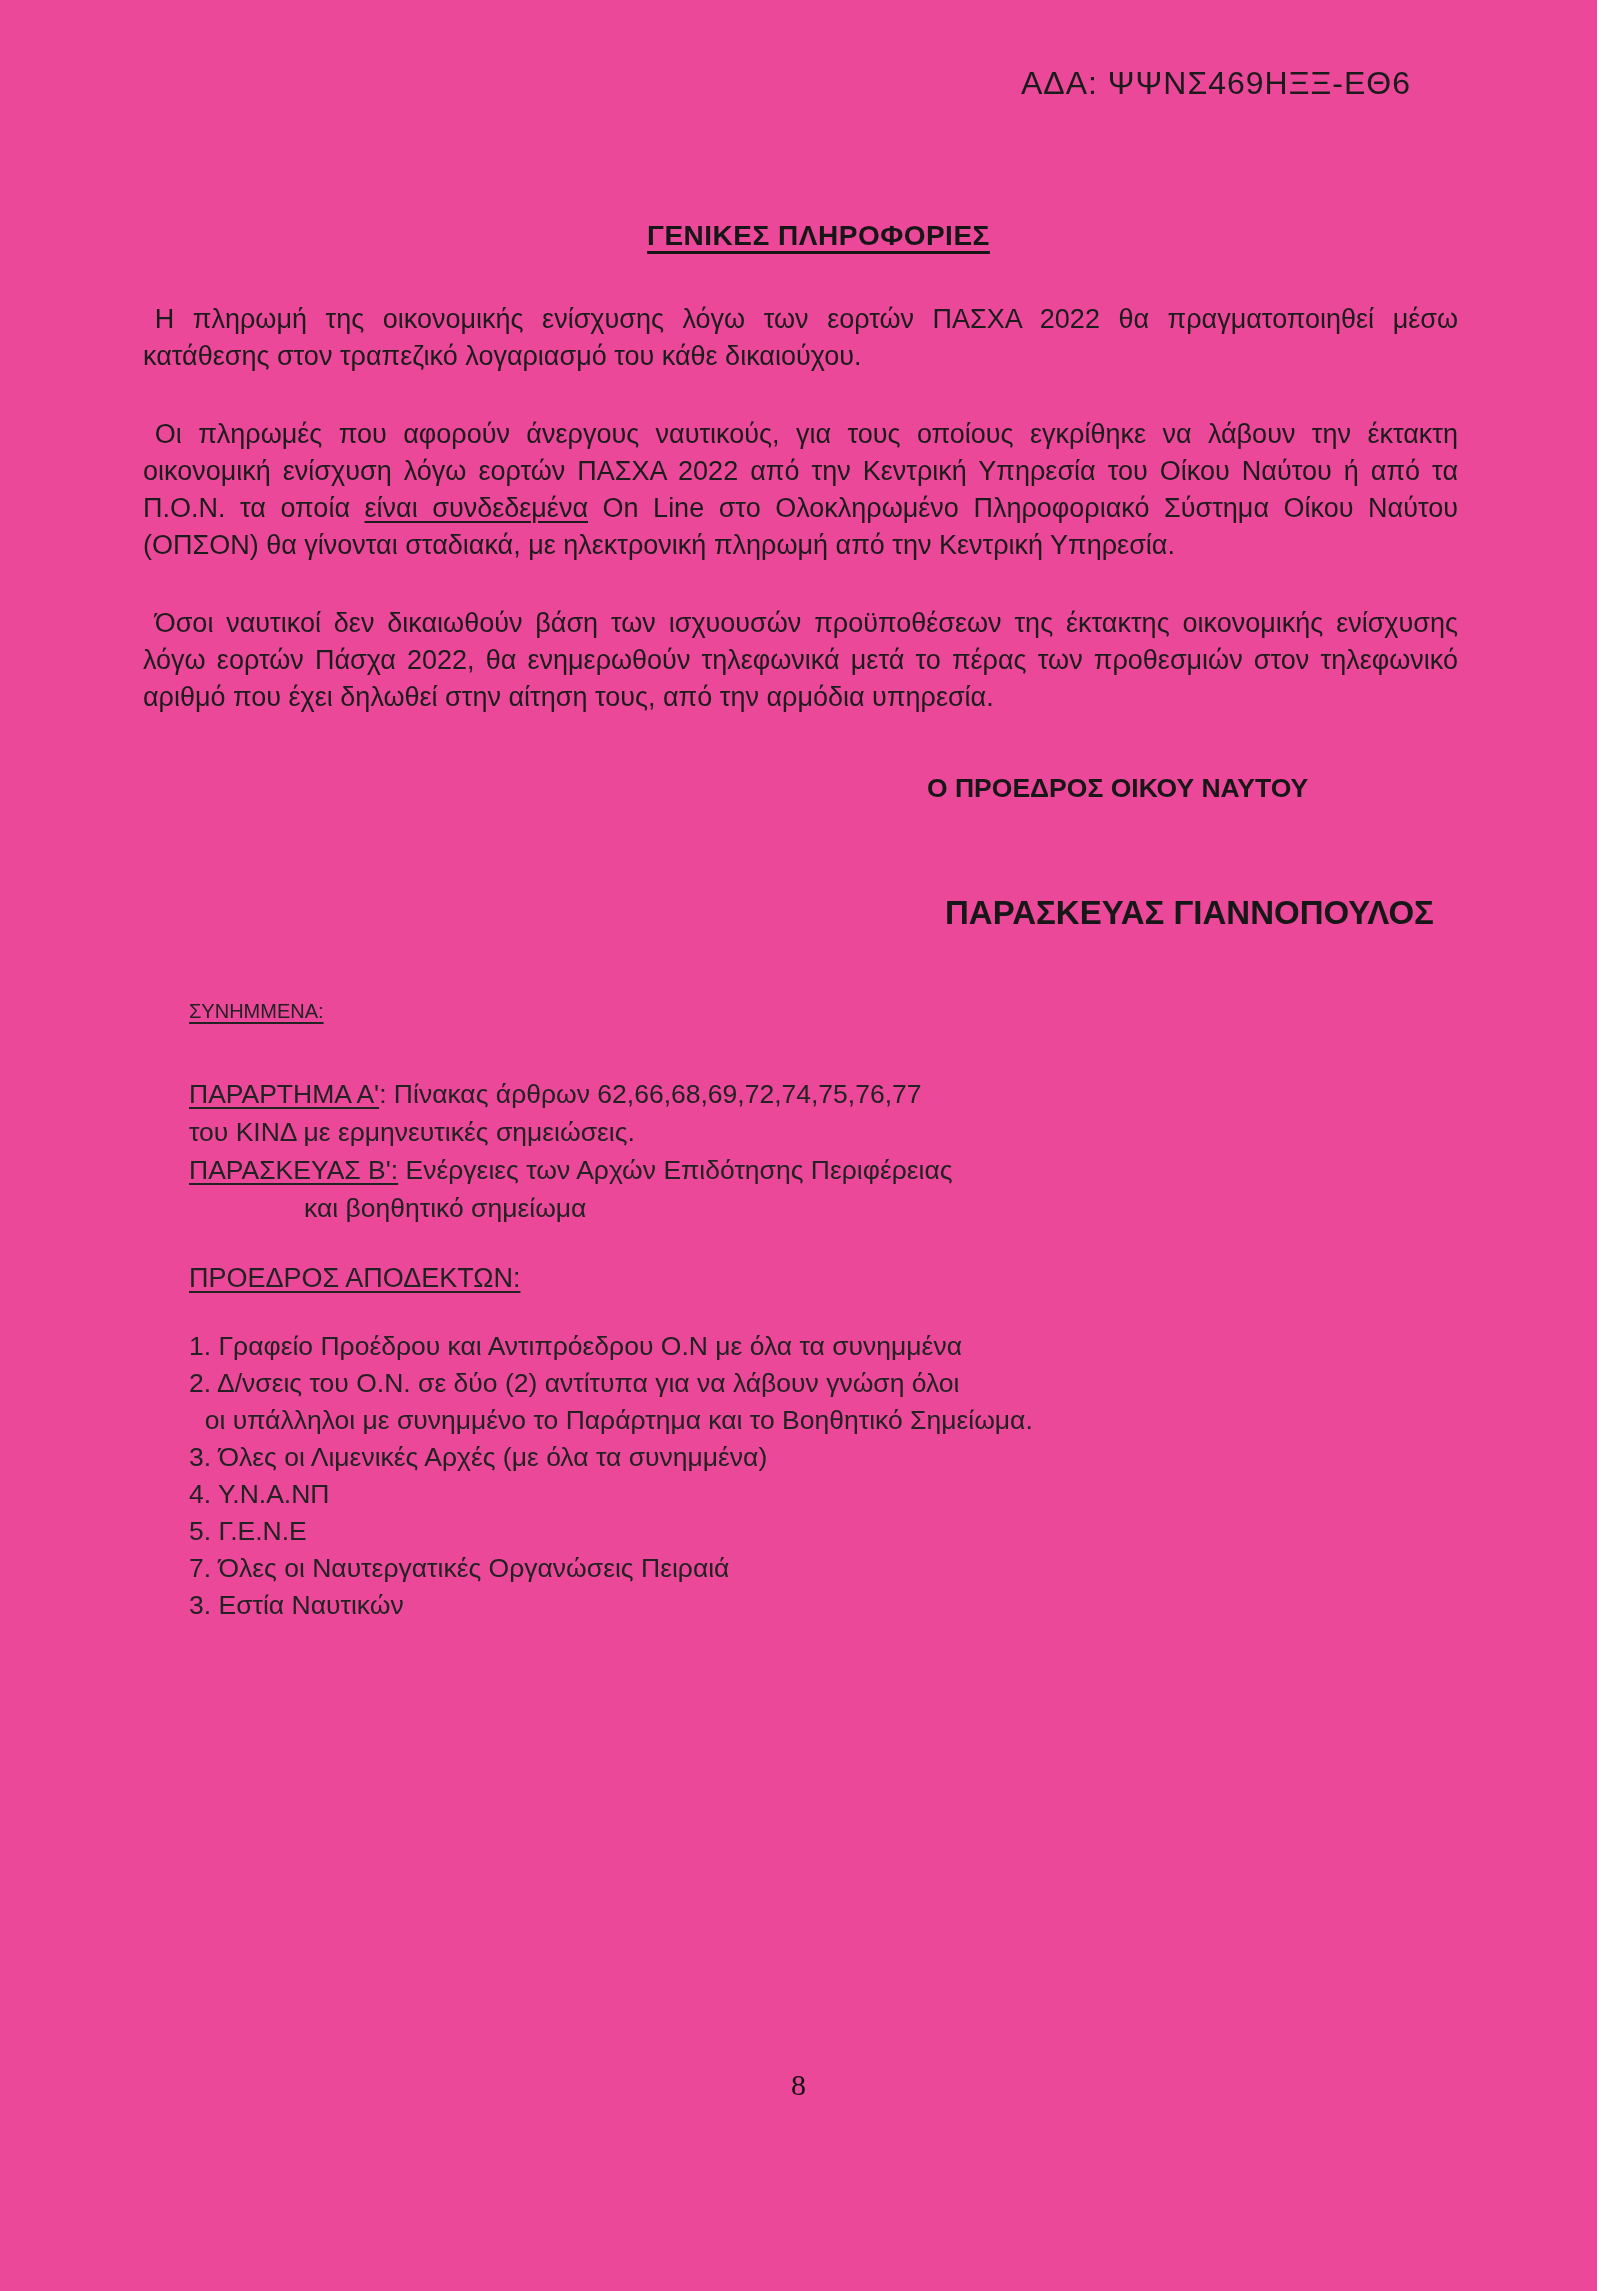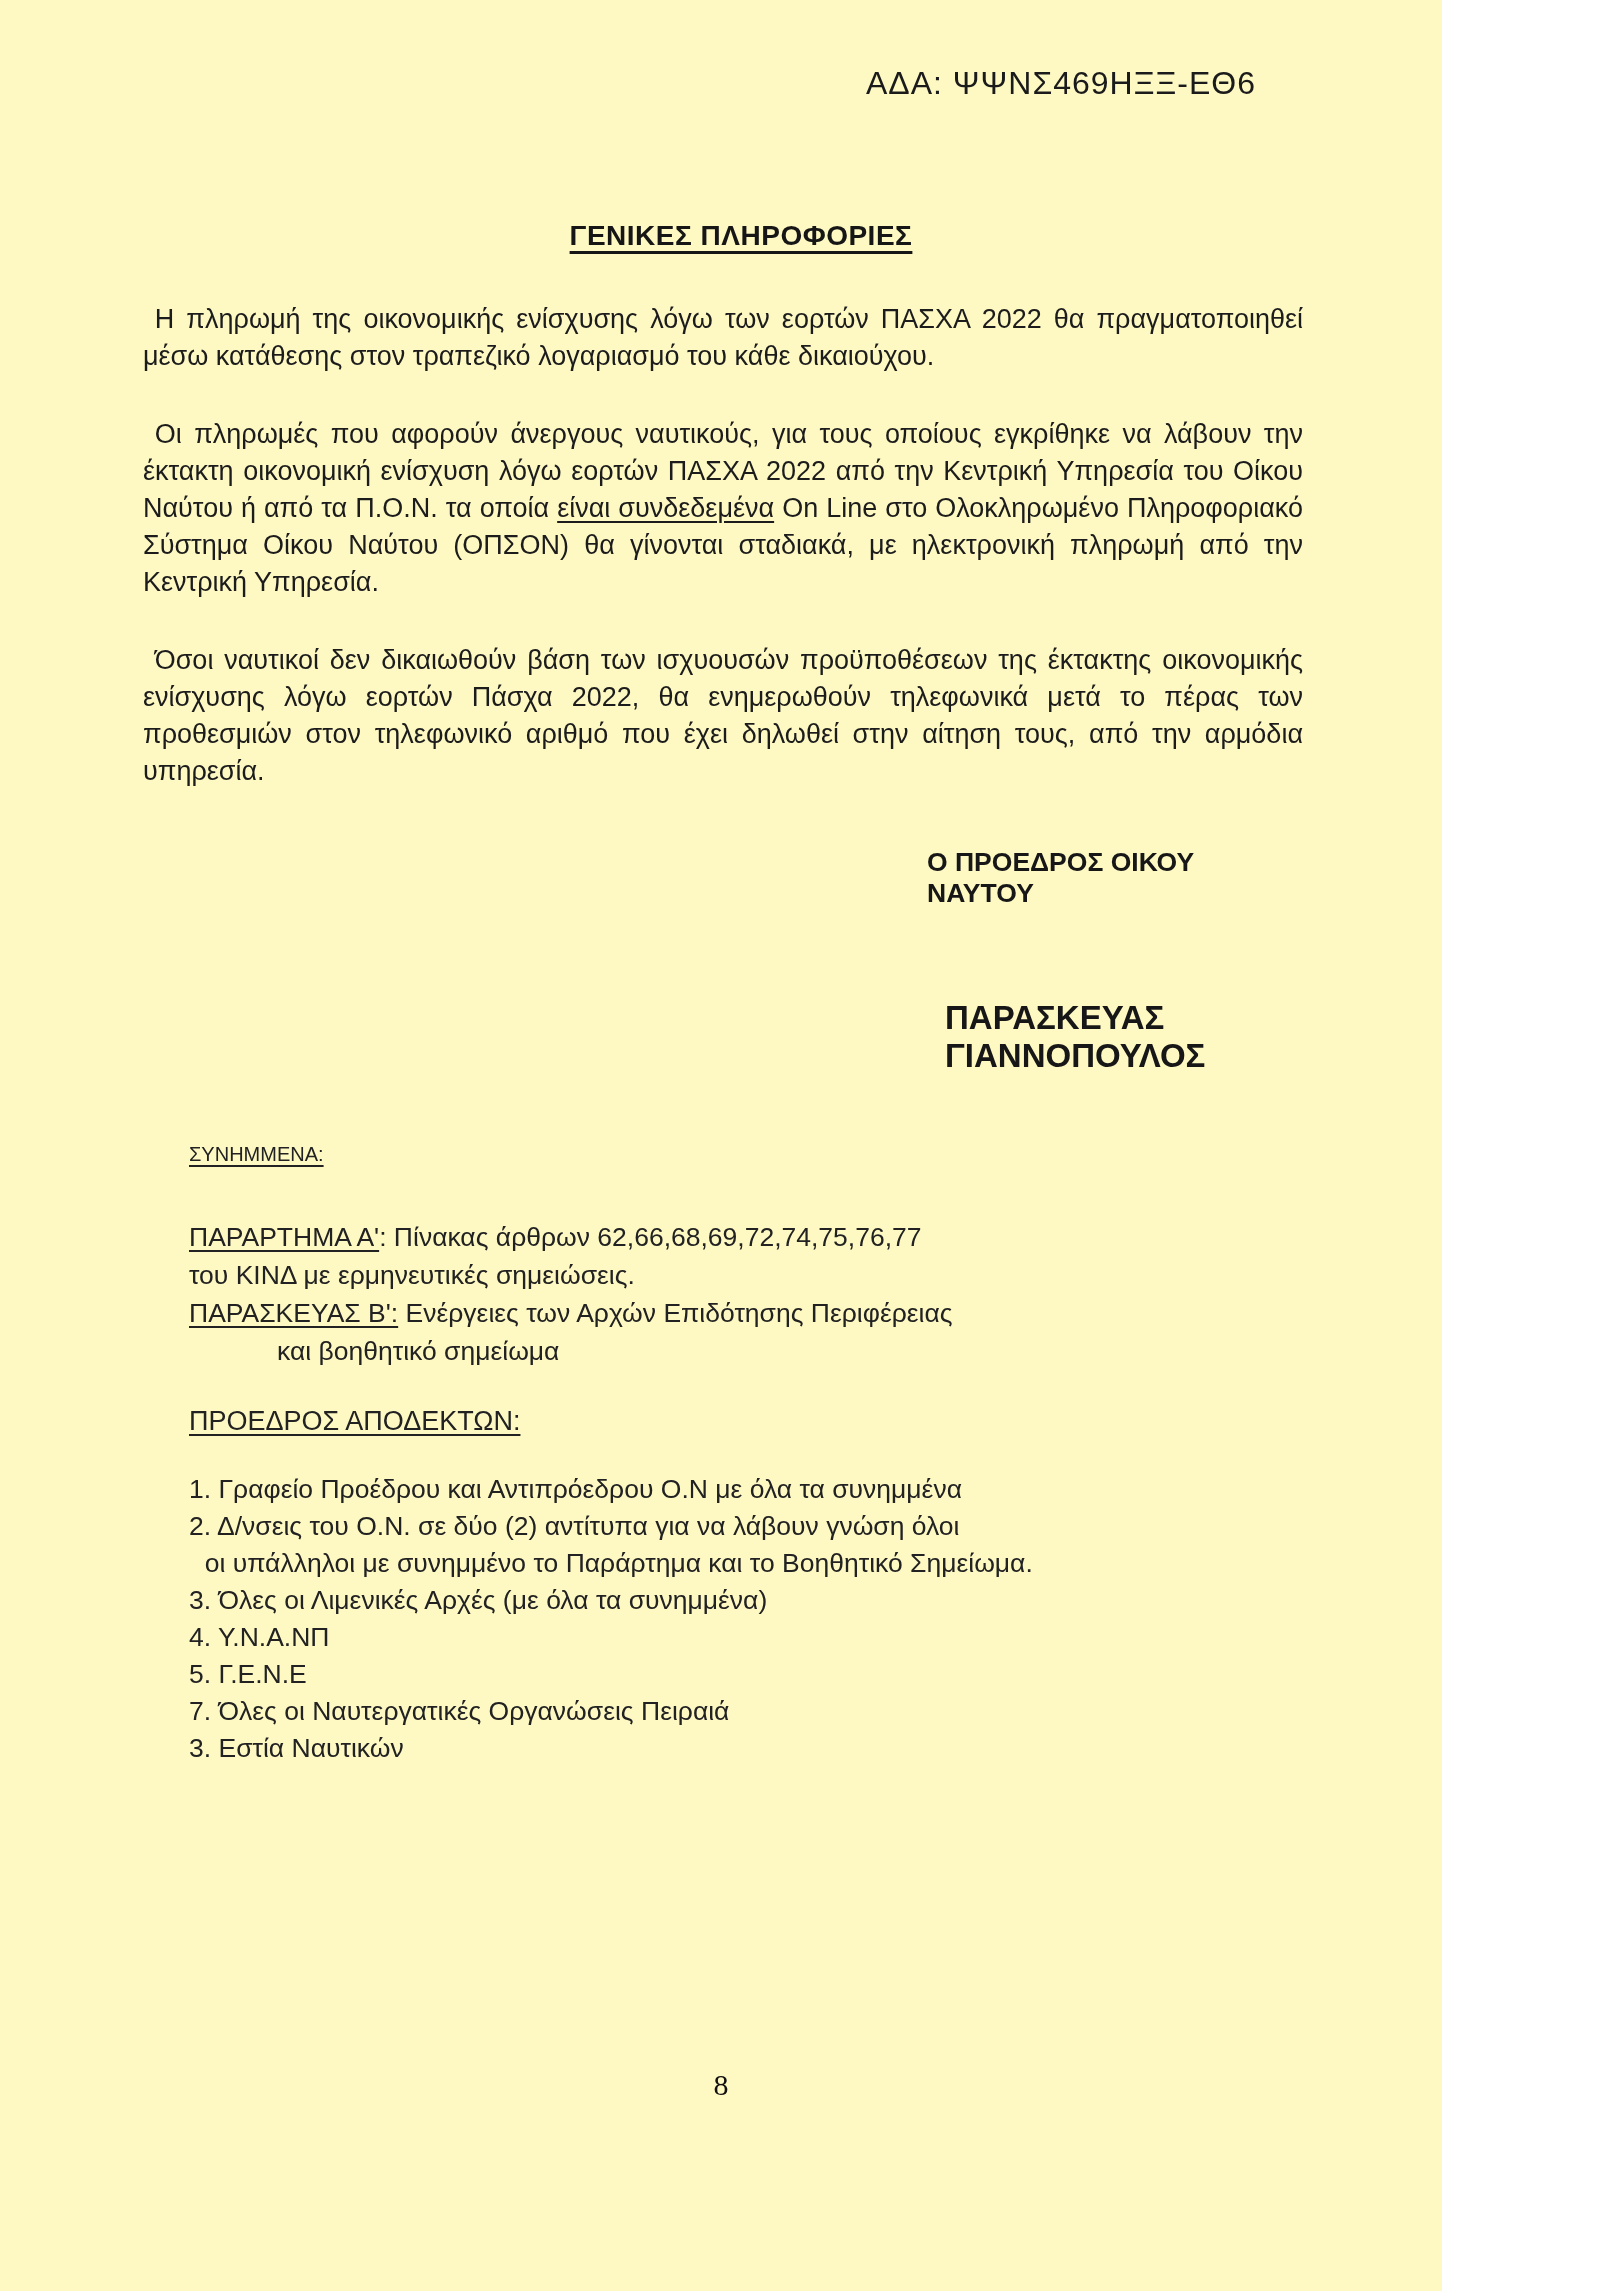--- a/index.html
+++ b/index.html
@@ -1,20 +1,20 @@
 <!DOCTYPE html>
 <html lang="el"><head>
 <meta charset="utf-8">
 <style>
   html, body { margin: 0; padding: 0; background: #ffffff; }
   .page {
     position: relative;
-    width: 1442px;
+    width: 1597px;
     height: 2292px;
-    background: #fef9c3;
+    background: #ec4899;
     font-family: "Liberation Sans", sans-serif;
     color: #1d1d1d;
     overflow: hidden;
     box-sizing: border-box;
     padding-top: 65px;
   }
   .ada {
     text-align: right;
     padding-right: 186px;
     font-size: 32px;
@@ -60,21 +60,21 @@
     font-size: 26.5px;
     line-height: 37px;
     color: #222222;
   }
   .attach-heading {
     margin-top: 61px;
     font-size: 20px;
   }
   .attach-block { margin-top: 45px; }
   .attach-line { line-height: 38px; }
-  .attach-cont-b { margin-left: 88px; }
+  .attach-cont-b { margin-left: 115px; }
   .recipients-heading { margin-top: 33px; font-size: 27px; }
   .recipients-list { margin-top: 31px; }
   .recipient-line { line-height: 37px; }
   .recipient-line.indent { margin-left: 15.7px; }
   .page-number {
     position: absolute;
     top: 2068px;
     left: 0;
     right: 0;
     text-align: center;

